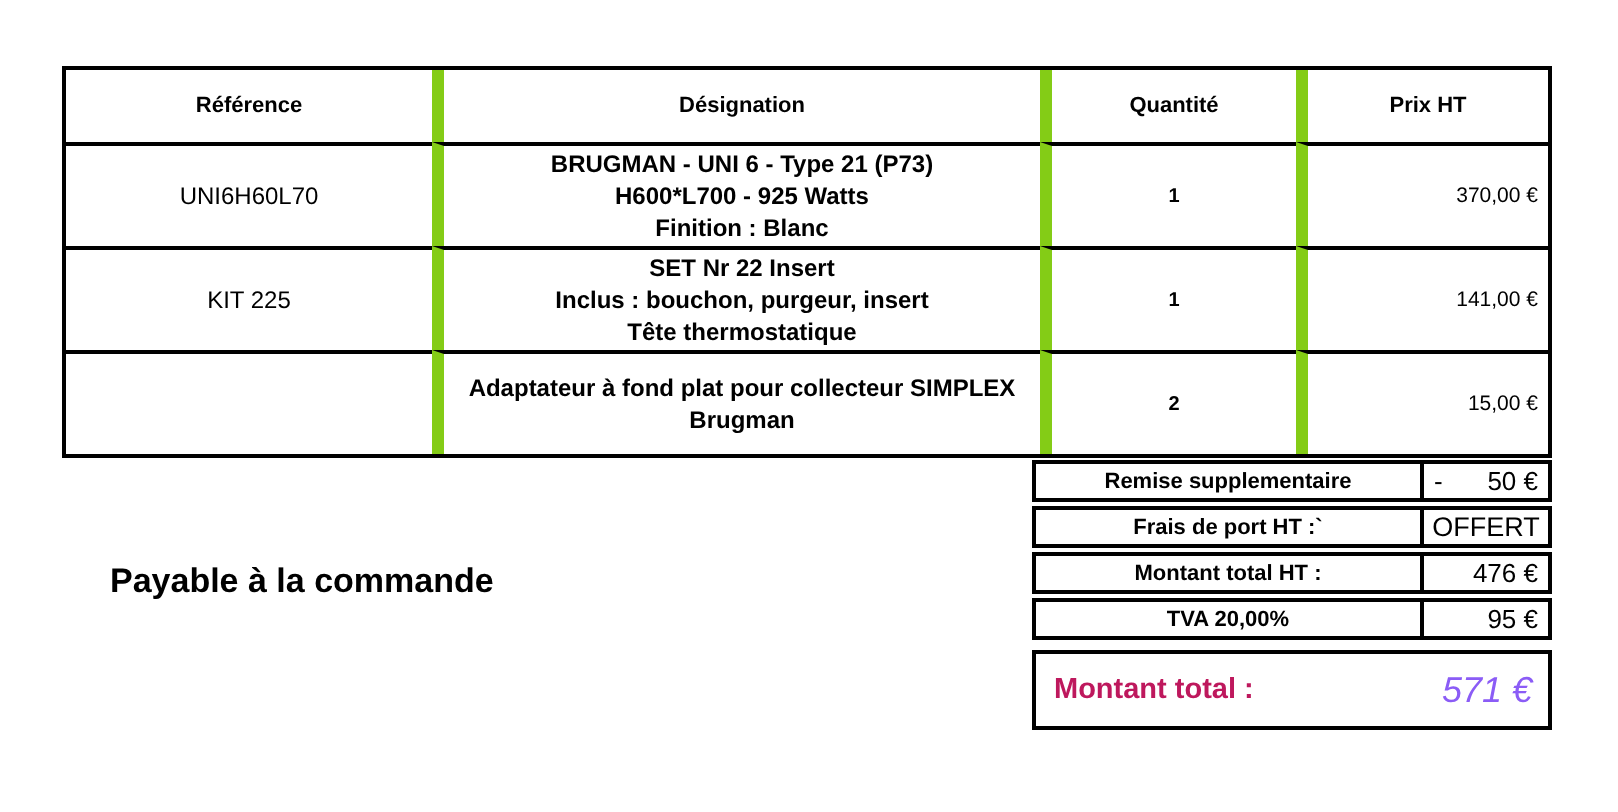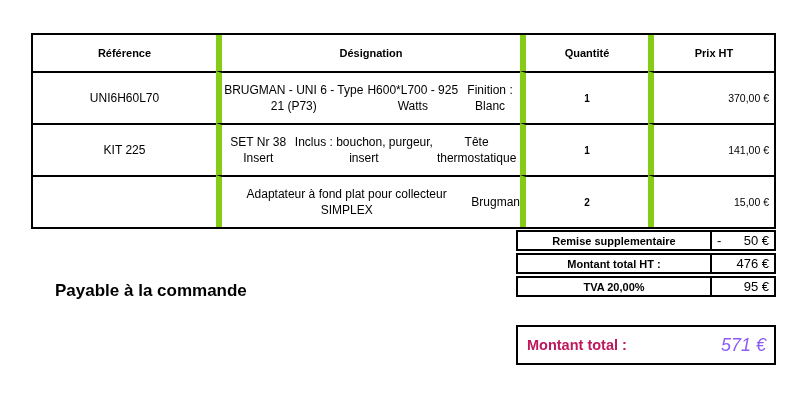--- a/index.html
+++ b/index.html
@@ -35,23 +35,24 @@
     align-items: center;
     justify-content: center;
     text-align: center;
     overflow: hidden;
   }
   .cell.c0 { border-left: none; }
   .cell.r0 { border-top: none; }
   .hdr { font-weight: bold; font-size: 11px; }
   .ref-cell { font-size: 12px; }
   .desig-cell {
-    flex-direction: row;
+    flex-direction: column;
     font-size: 12px;
     line-height: 16px;
+    font-weight: bold;
   }
   .qty-cell { font-weight: bold; font-size: 10px; }
   .price-cell {
     font-weight: normal;
     font-size: 10.5px;
     justify-content: flex-end;
     padding-right: 5px;
   }
 
   
@@ -139,21 +140,21 @@
     <div class="cell desig-cell">
       <div>BRUGMAN - UNI 6 - Type 21 (P73)</div>
       <div>H600*L700 - 925 Watts</div>
       <div>Finition : Blanc</div>
     </div>
     <div class="cell qty-cell">1</div>
     <div class="cell price-cell">370,00 €</div>
 
     <div class="cell c0 ref-cell">KIT 225</div>
     <div class="cell desig-cell">
-      <div>SET Nr 38 Insert</div>
+      <div>SET Nr 22 Insert</div>
       <div>Inclus : bouchon, purgeur, insert</div>
       <div>Tête thermostatique</div>
     </div>
     <div class="cell qty-cell">1</div>
     <div class="cell price-cell">141,00 €</div>
 
     <div class="cell c0 ref-cell"></div>
     <div class="cell desig-cell">
       <div>Adaptateur à fond plat pour collecteur SIMPLEX</div>
       <div>Brugman</div>
@@ -167,20 +168,24 @@
   <div class="totals">
 
     <div class="totals-row">
       <div class="totals-label">Remise supplementaire</div>
       <div class="totals-value split">
         <span>-</span>
         <span>50 €</span>
       </div>
     </div>
 
+    <div class="totals-row">
+      <div class="totals-label">Frais de port HT :`</div>
+      <div class="totals-value center">OFFERT</div>
+    </div>
 
     <div class="totals-row">
       <div class="totals-label">Montant total HT :</div>
       <div class="totals-value">476 €</div>
     </div>
 
     <div class="totals-row">
       <div class="totals-label">TVA 20,00%</div>
       <div class="totals-value">95 €</div>
     </div>

